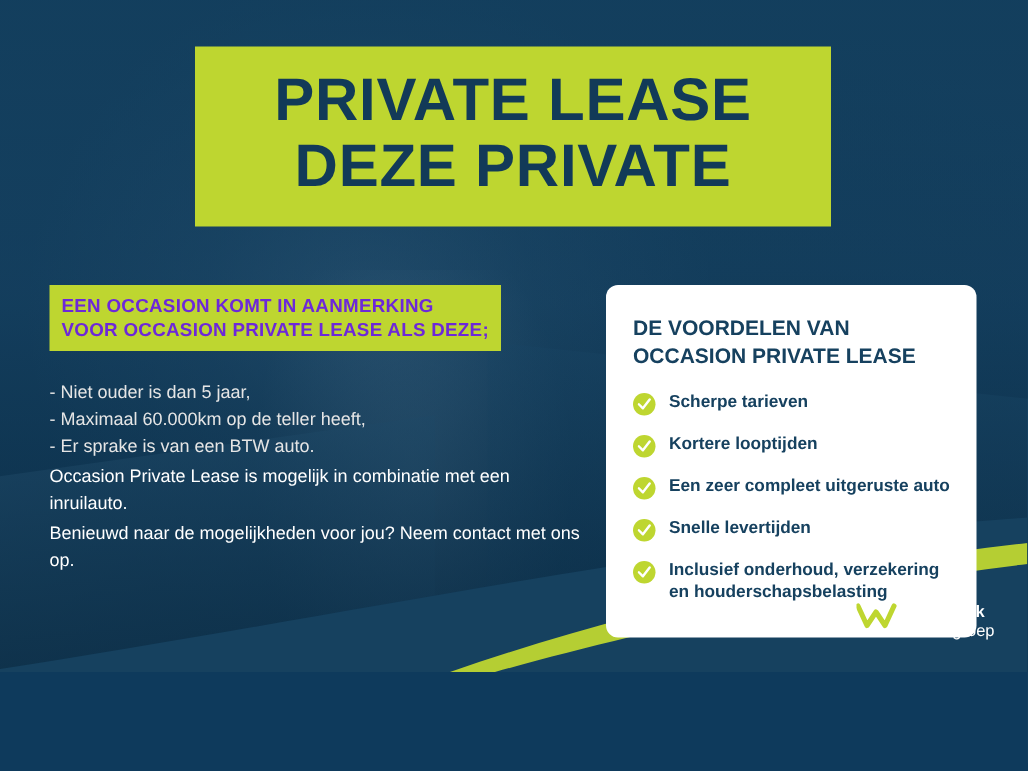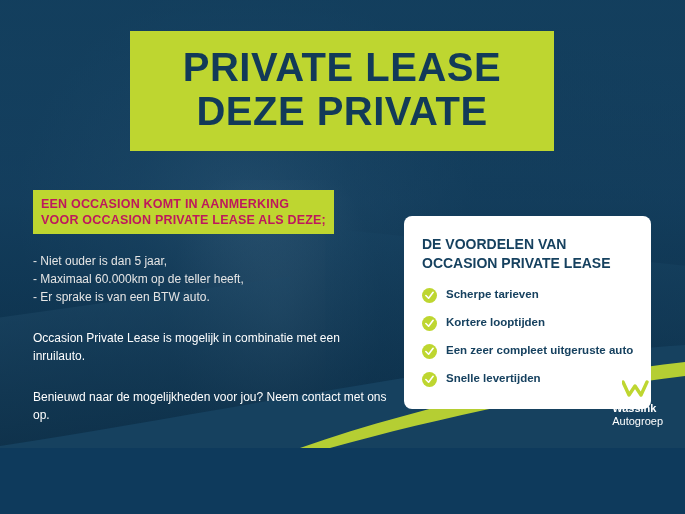--- a/index.html
+++ b/index.html
@@ -84,57 +84,56 @@
   
   .left-col {
     position: absolute;
     left: 33px;
     top: 190px;
     width: 360px;
   }
   .subhead-band {
     display: inline-block;
     background: #bed630;
-    color: #be185d;
+    color: #6d28d9;
     font-weight: bold;
     font-size: 12.5px;
     line-height: 16px;
     padding: 6px 8px 6px 8px;
     letter-spacing: 0.2px;
   }
   .subhead-band span {
     display: block;
   }
   .left-body {
     margin-top: 18px;
     color: #e5e5e5;
     font-size: 12px;
     line-height: 18px;
   }
   .bullet-line {
     display: block;
   }
   .para {
-    margin-top: 23px;
+    margin-top: 2px;
     color: #ffffff;
     font-size: 12px;
     line-height: 18px;
   }
 
   
   .card {
     position: absolute;
     left: 404px;
     top: 190px;
     width: 247px;
     background: #ffffff;
     border-radius: 8px;
     padding: 19px 2px 22px 18px;
     box-sizing: border-box;
-    margin-top: 26px;
   }
   .card-title {
     color: #16415f;
     font-weight: bold;
     font-size: 14px;
     line-height: 19px;
     margin: 0 0 14px 0;
   }
   .card-title span { display: block; }
   .benefit {
@@ -167,22 +166,21 @@
     left: 0;
     bottom: 0;
     width: 685px;
     height: 120px;
   }
   .logo {
     position: absolute;
     right: 22px;
     bottom: 20px;
     display: flex;
-    align-items: flex-end;
-    flex-direction: column;
+    align-items: flex-start;
   }
   .logo-mark {
     margin-right: 7px;
   }
   .logo-text {
     color: #ffffff;
     font-size: 11px;
     line-height: 13px;
     font-weight: bold;
     text-align: left;
@@ -262,20 +260,29 @@
 
     <div class="benefit">
       <span class="check">
         <svg width="9" height="9" viewBox="0 0 10 10">
             <path d="M1,5 L4,8 L9,1.5" stroke="#ffffff" stroke-width="1.8" fill="none" stroke-linecap="round" stroke-linejoin="round"></path>
           </svg>
       </span>
       <span class="benefit-text">Snelle levertijden</span>
     </div>
 
+    <div class="benefit">
+      <span class="check">
+        <svg width="9" height="9" viewBox="0 0 10 10">
+            <path d="M1,5 L4,8 L9,1.5" stroke="#ffffff" stroke-width="1.8" fill="none" stroke-linecap="round" stroke-linejoin="round"></path>
+          </svg>
+      </span>
+      <span class="benefit-text" style="white-space: pre-line;">Inclusief onderhoud, verzekering
+en houderschapsbelasting</span>
+    </div>
   </div>
 
   <div class="logo">
     <span class="logo-mark">
       <svg width="34" height="18" viewBox="0 0 34 18">
         <path d="M1,2 L7,15 L13,6 L19,15 L25,2" stroke="#bed630" stroke-width="3.4" fill="none" stroke-linecap="round" stroke-linejoin="round"></path>
       </svg>
     </span>
     <span class="logo-text">
       <span class="l1">Wassink</span>

